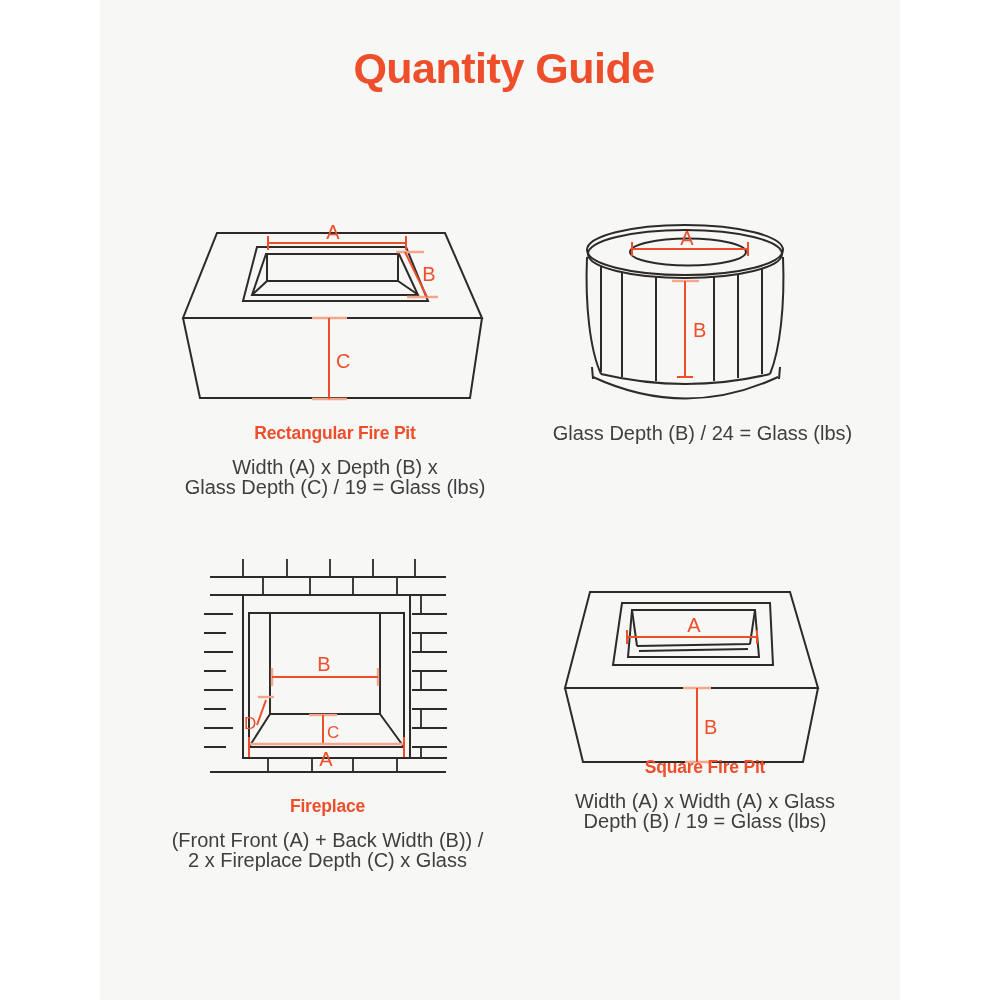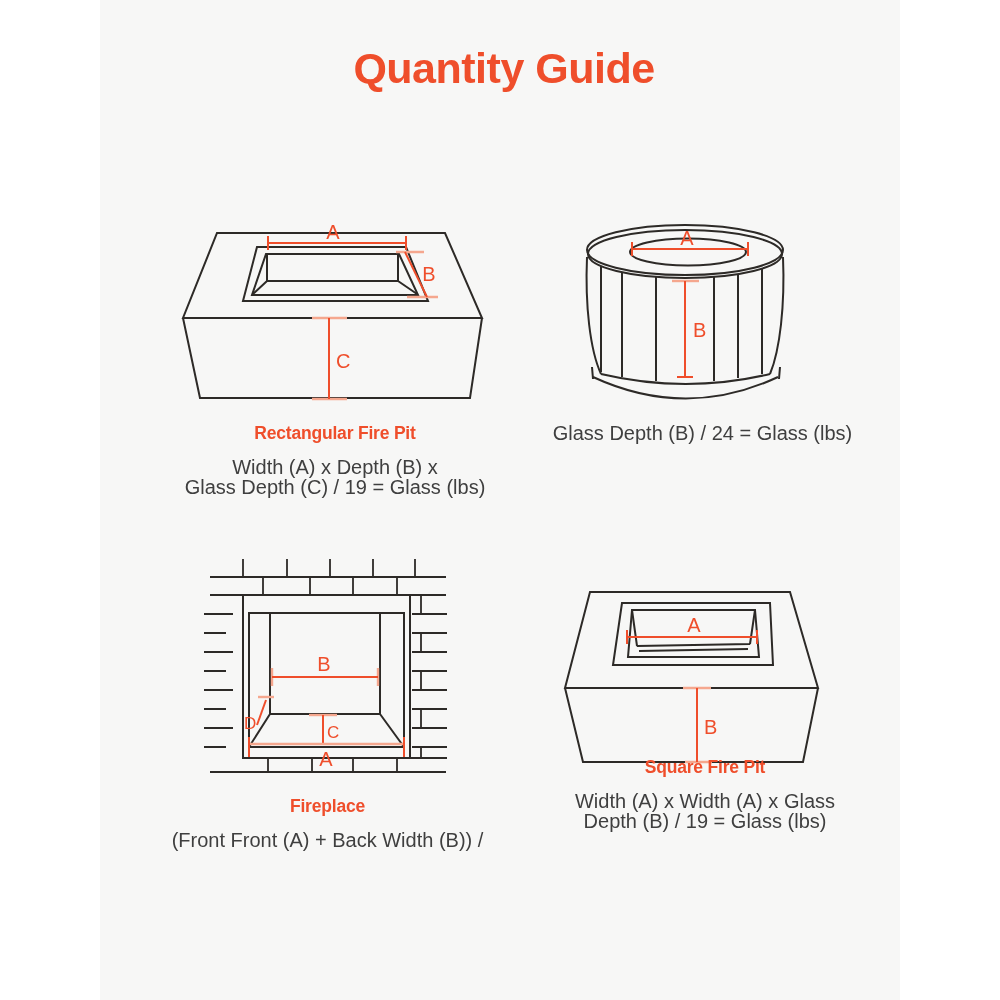--- a/index.html
+++ b/index.html
@@ -140,19 +140,20 @@
   <div class="fline">Glass Depth (C) / 19 = Glass (lbs)</div>
 </div>
 
 <div class="section-text" style="left:510px;top:423px;width:385px">
   <div class="fline">Glass Depth (B) / 24 = Glass (lbs)</div>
 </div>
 
 <div class="section-text" style="left:130px;top:796px;width:395px">
   <h2>Fireplace</h2>
   <div class="fline">(Front Front (A) + Back Width (B)) /</div>
+  <div class="fline">2 x Fireplace Depth (C) x Glass</div>
 </div>
 
 <div class="section-text" style="left:510px;top:757px;width:390px">
   <h2>Square Fire Pit</h2>
   <div class="fline">Width (A) x Width (A) x Glass</div>
   <div class="fline">Depth (B) / 19 = Glass (lbs)</div>
 </div>
 
 </body></html>

